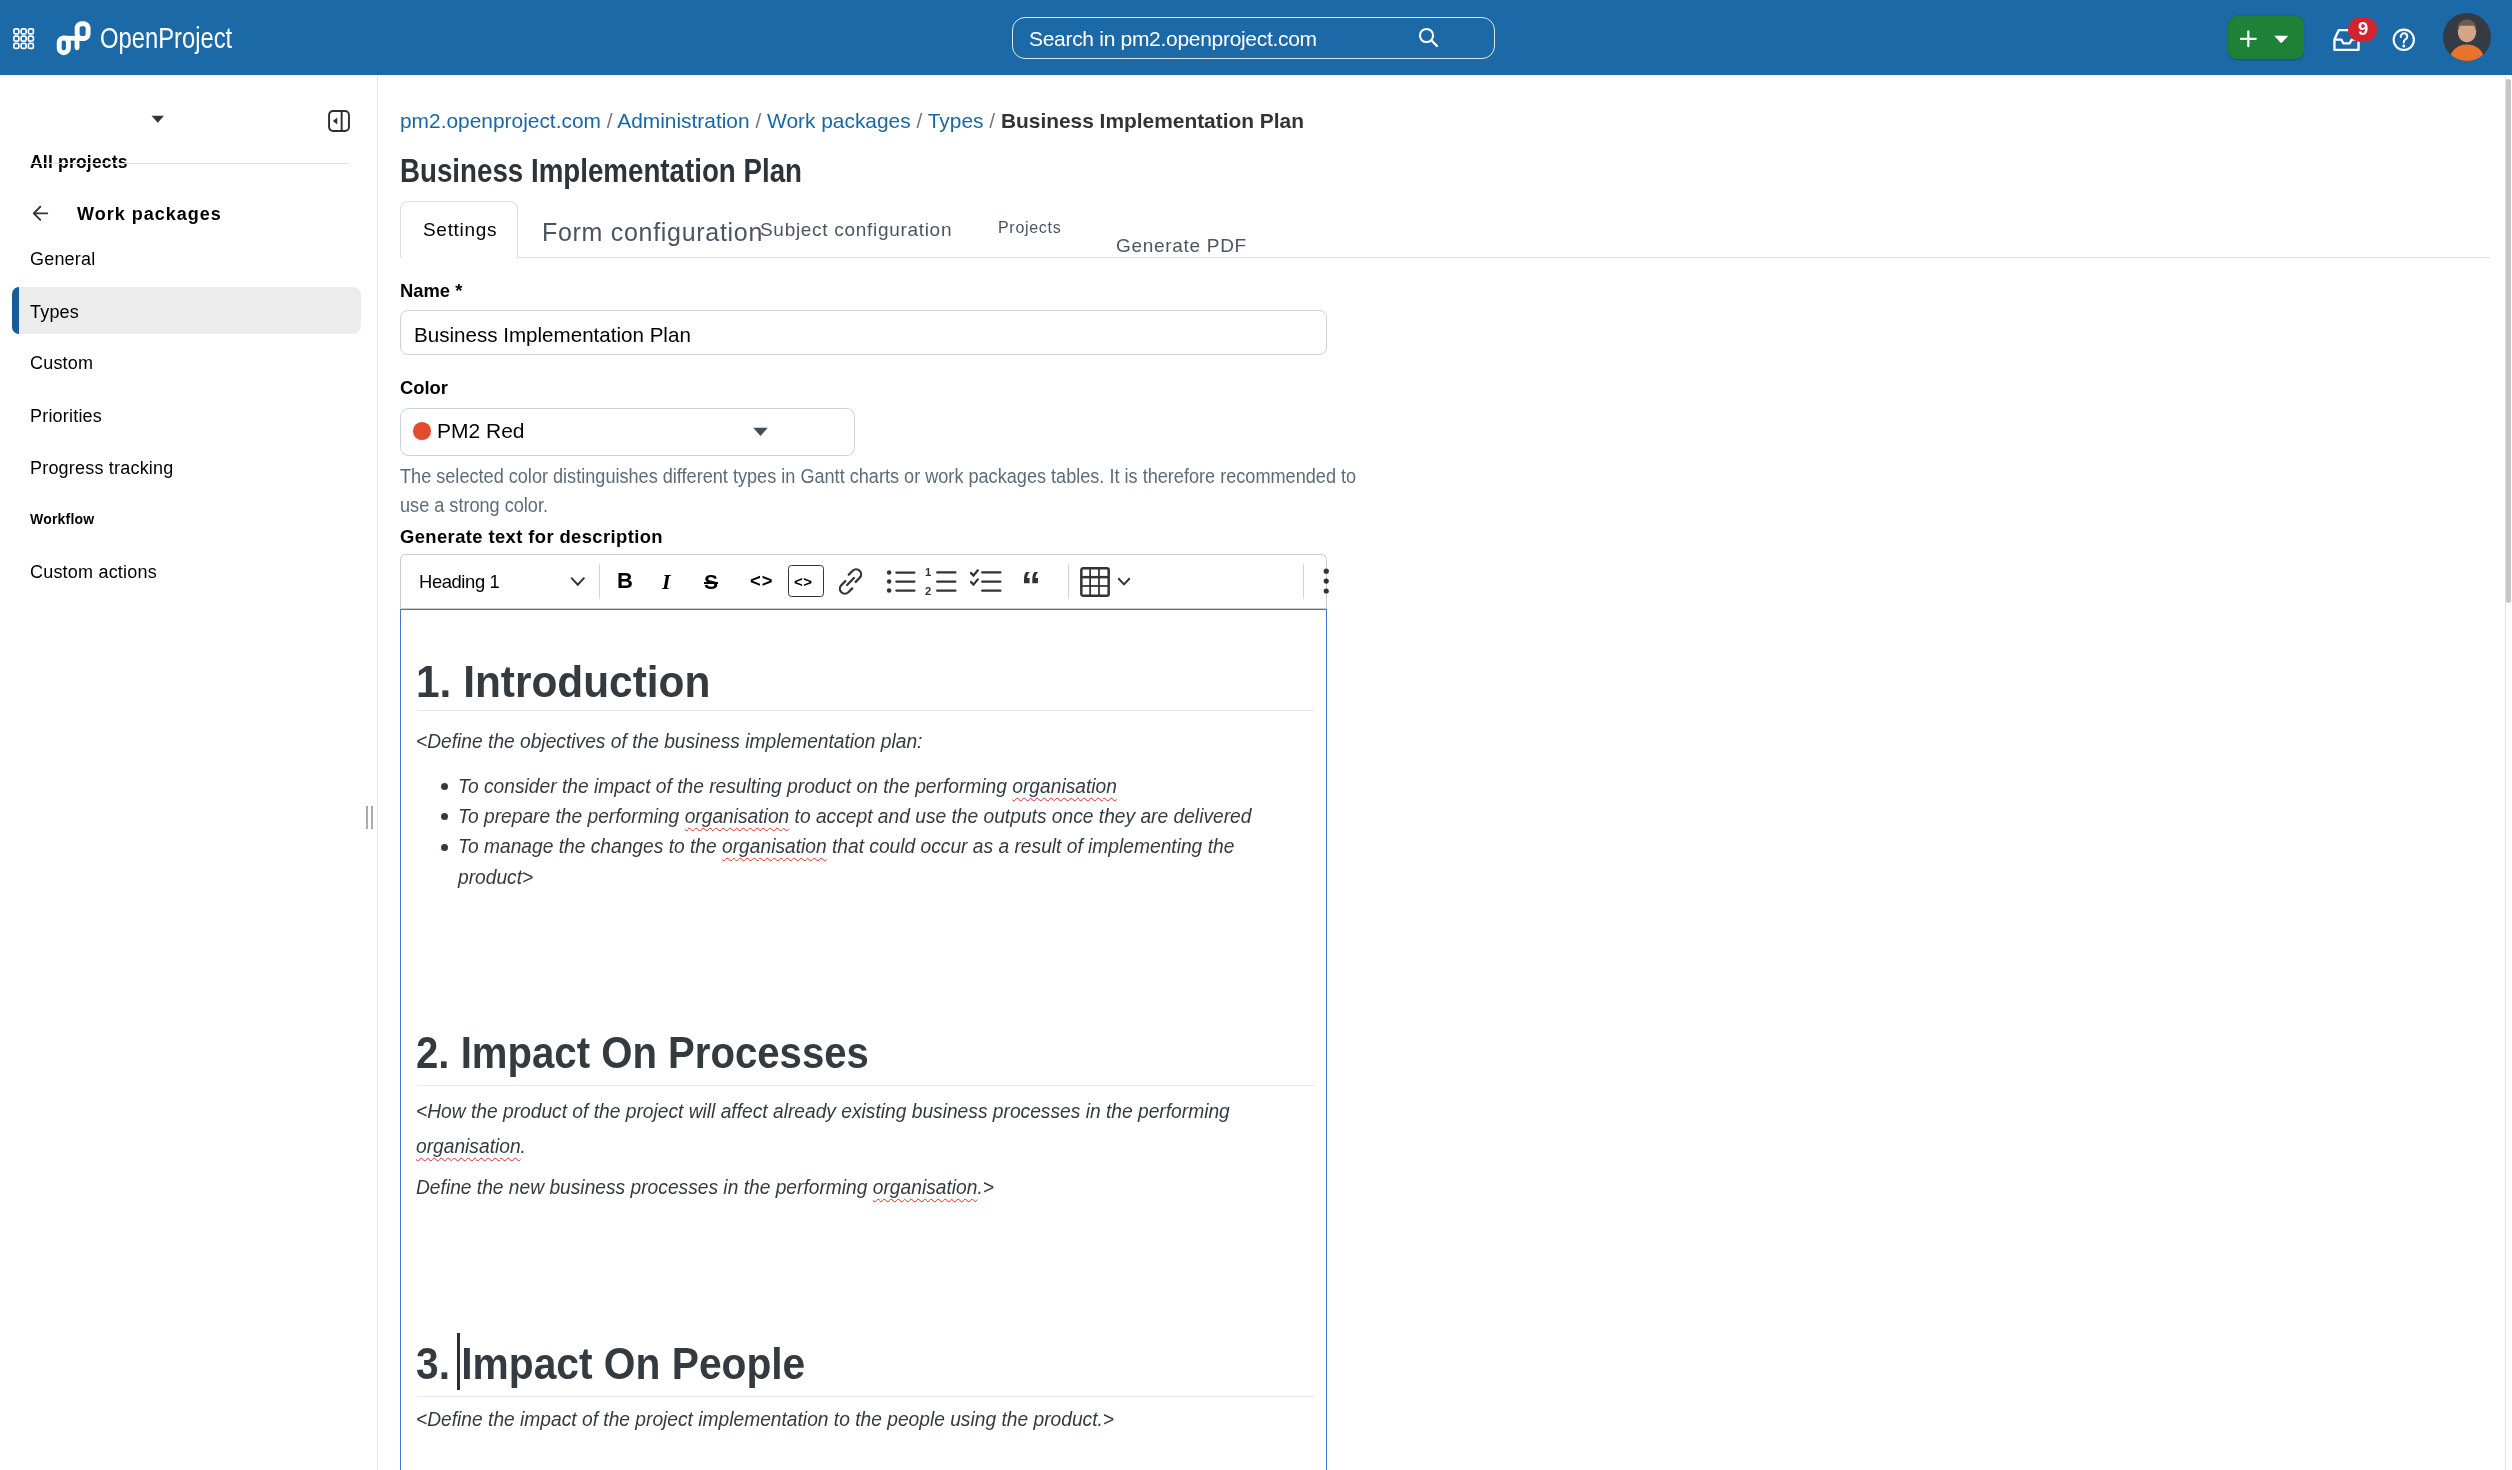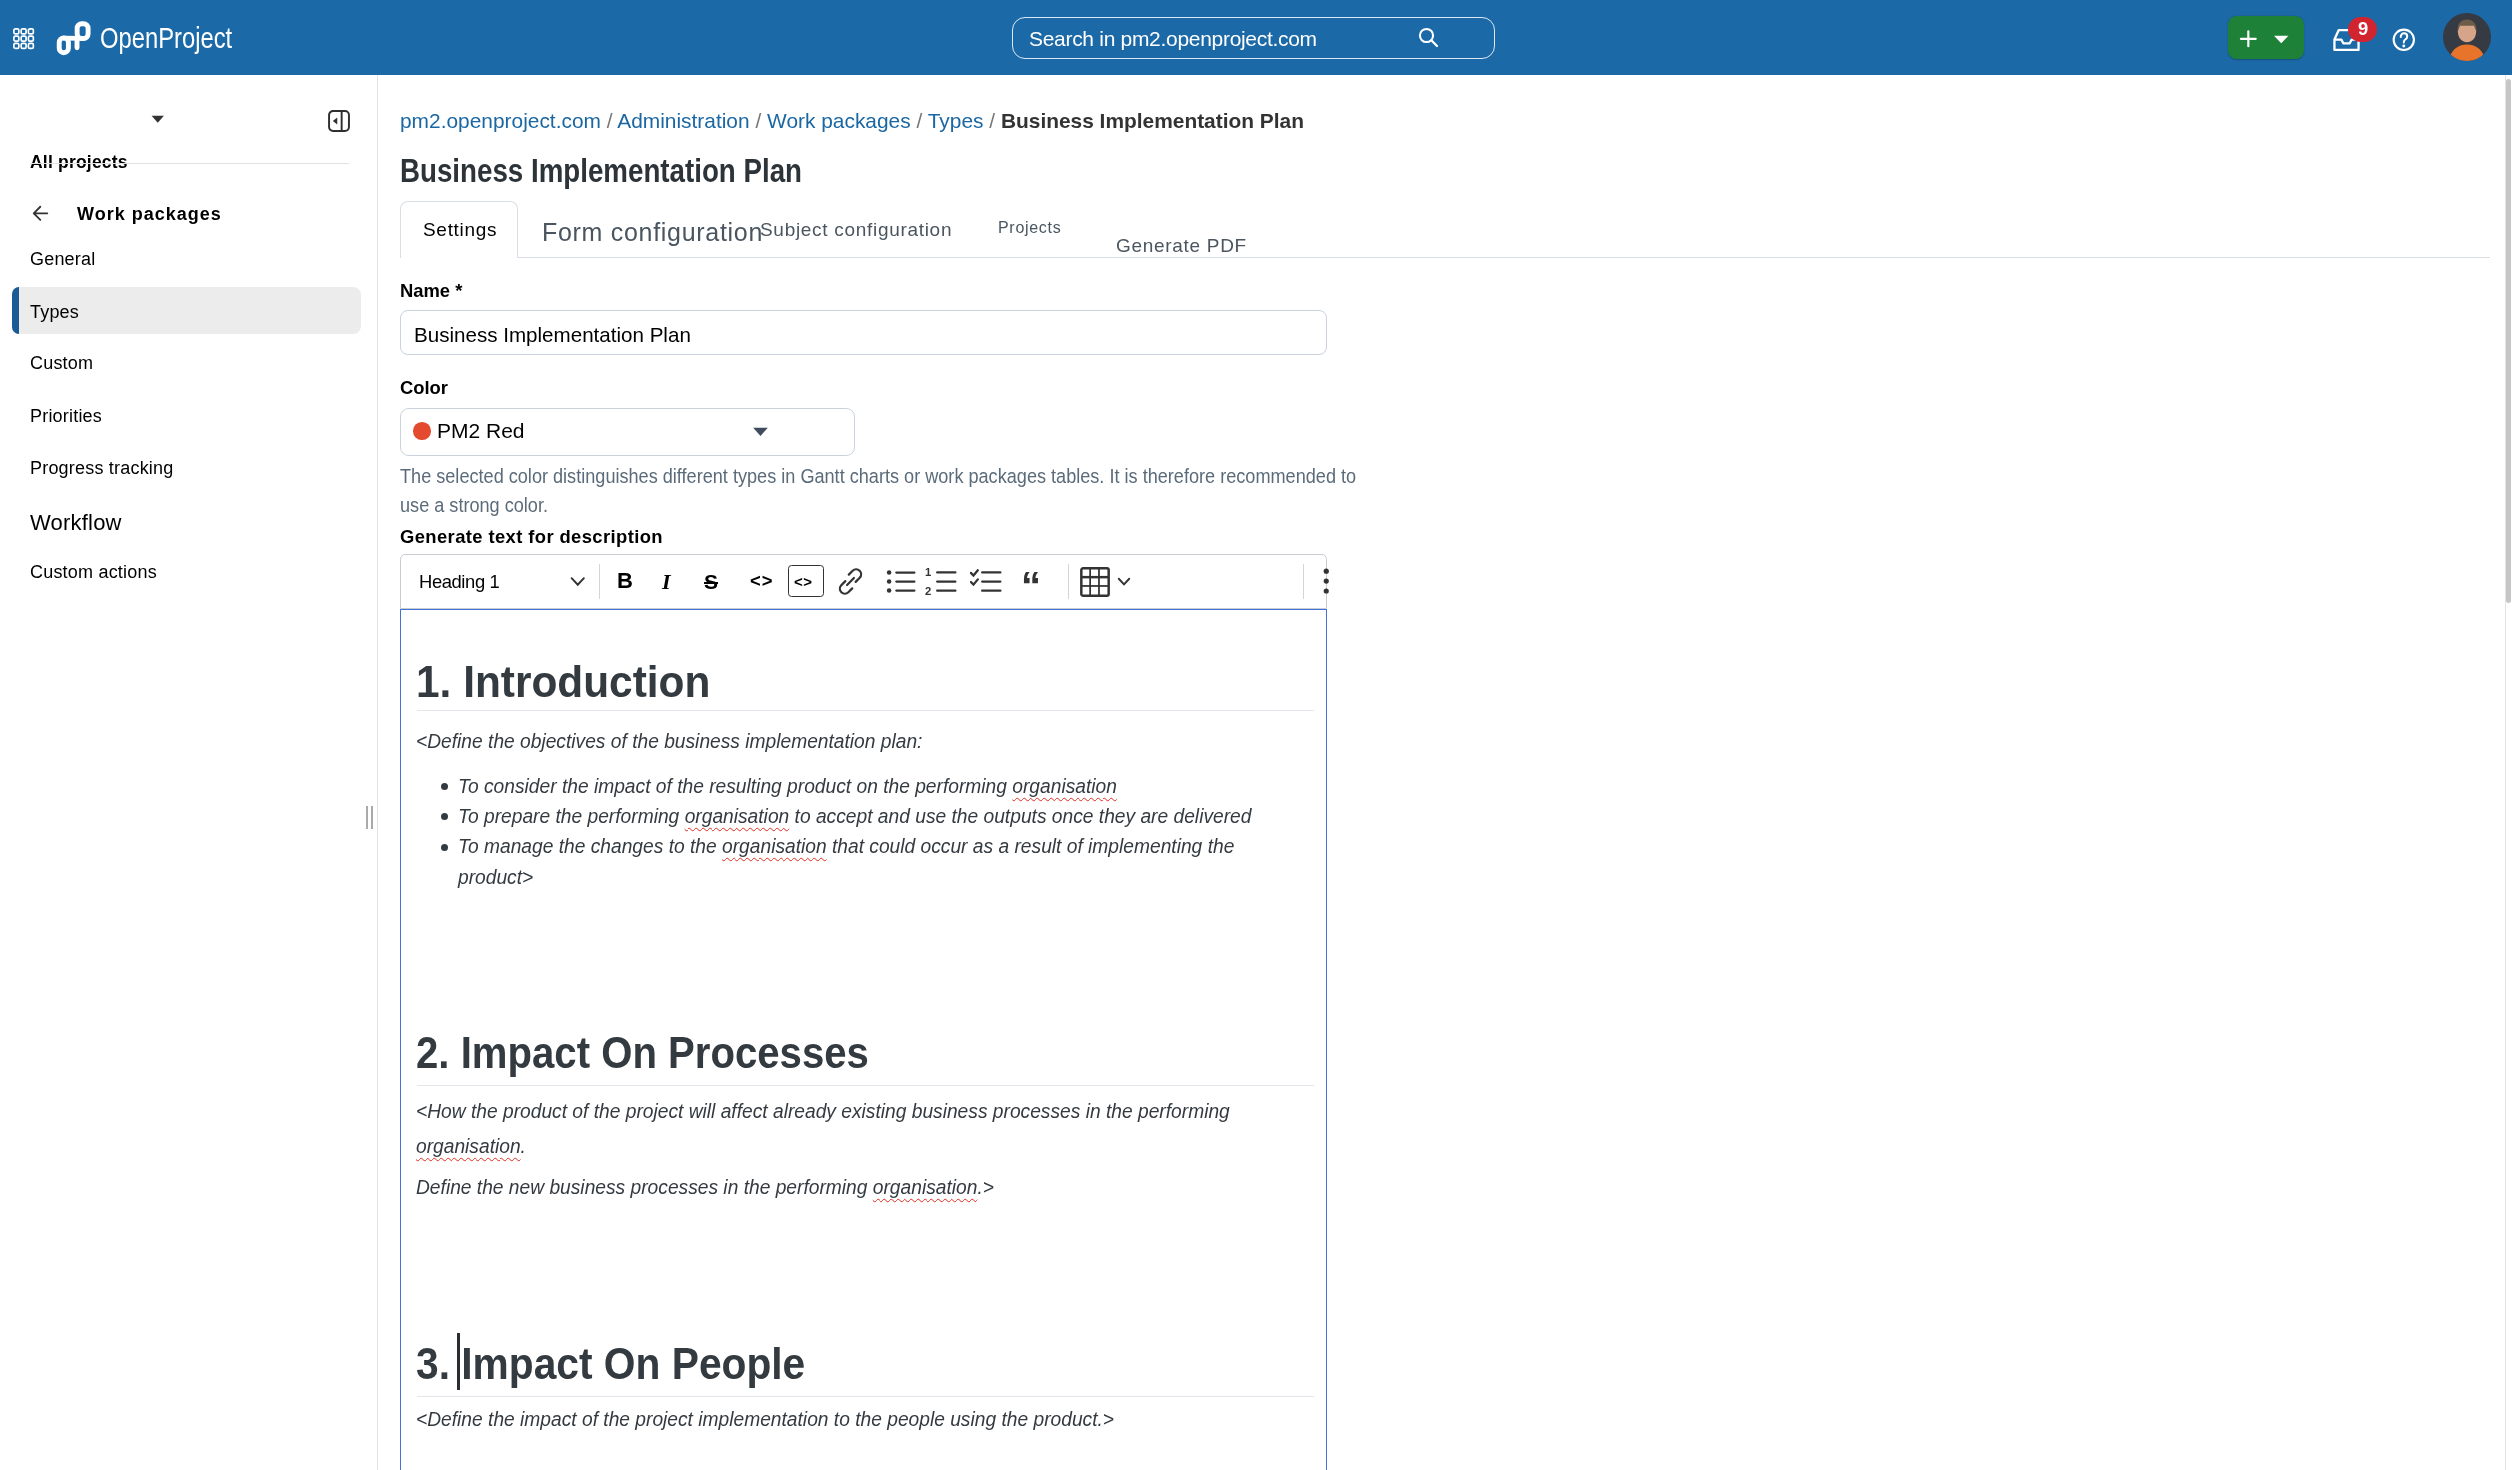--- a/index.html
+++ b/index.html
@@ -81,21 +81,21 @@
 <path d="M9.5 2 L2 9.5 L9.5 17 M2.5 9.5 H17.5" fill="none" stroke="#333" stroke-width="2.1" stroke-linecap="round" stroke-linejoin="round"></path>
 </svg>
 <div class="tl" style="left:77px;top:205px;font-size:18px;font-weight:700;letter-spacing:1px;">Work packages</div>
 <div class="abs" style="left:12.2px;top:287px;width:349px;height:47px;background:#ececec;border-radius:7.9px;"></div>
 <div class="abs" style="left:12.2px;top:287px;width:7px;height:47px;background:#1a5a96;border-radius:7.9px 0 0 7.9px;"></div>
 <div class="tl" style="left:30px;top:250px;font-size:18px;letter-spacing:0.2px;">General</div>
 <div class="tl" style="left:30px;top:303px;font-size:18px;letter-spacing:0.2px;">Types</div>
 <div class="tl" style="left:30px;top:354px;font-size:18px;letter-spacing:0.2px;">Custom</div>
 <div class="tl" style="left:30px;top:407px;font-size:18px;letter-spacing:0.2px;text-align:right;">Priorities</div>
 <div class="tl" style="left:30px;top:459px;font-size:18px;letter-spacing:0.2px;">Progress tracking</div>
-<div class="tl" style="left:30px;top:512px;font-size:22px;letter-spacing:0.2px;">Workflow</div>
+<div class="tl" style="left:30px;top:512px;font-size:14px;letter-spacing:0.2px;font-weight:bold;">Workflow</div>
 <div class="tl" style="left:30px;top:563px;font-size:18px;letter-spacing:0.2px;">Custom actions</div>
 <div class="abs" style="left:366px;top:806px;width:1.7px;height:23px;background:#aaa;"></div>
 <div class="abs" style="left:371px;top:806px;width:1.7px;height:23px;background:#aaa;"></div>
 <div class="tl" style="left:400px;top:110px;font-size:21px;transform:scaleX(0.995);transform-origin:0 0;"><a style="color:#1a67a3;text-decoration:none;">pm2.openproject.com</a><span style="color:#777;"> / </span><a style="color:#1a67a3;text-decoration:none;">Administration</a><span style="color:#777;"> / </span><a style="color:#1a67a3;text-decoration:none;">Work packages</a><span style="color:#777;"> / </span><a style="color:#1a67a3;text-decoration:none;">Types</a><span style="color:#777;"> / </span><b style="color:#333;">Business Implementation Plan</b></div>
 <div class="tl" style="left:400px;top:154px;font-size:33px;color:#2c3339;font-weight:700;transform:scaleX(0.84);transform-origin:0 0;">Business Implementation Plan</div>
 <div class="abs" style="left:400px;top:257px;width:2090px;height:0.9px;background:#d9dfe5;"></div>
 <div class="abs" style="left:400px;top:201px;width:118px;height:57px;background:#fff;border:0.9px solid #d9dfe5;border-bottom:none;border-radius:7.9px 7.9px 0 0;"></div>
 <div class="tl" style="left:423px;top:220px;font-size:19px;letter-spacing:0.7px;">Settings</div>
 <div class="tl" style="left:542px;top:220px;font-size:25px;color:#4a5560;letter-spacing:0.7px;">Form configuration</div>
 <div class="tl" style="left:760px;top:220px;font-size:19px;color:#4a5560;letter-spacing:0.7px;text-align:center;">Subject configuration</div>

